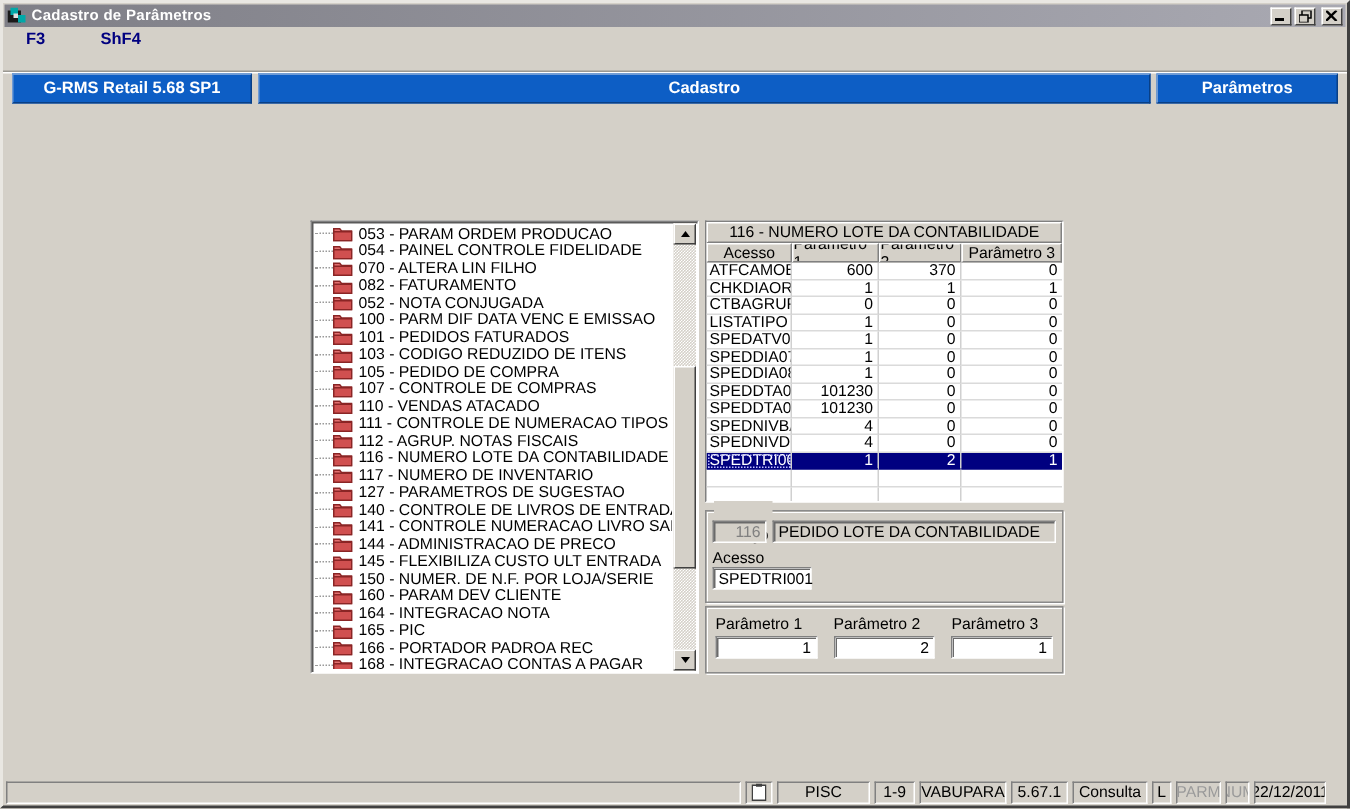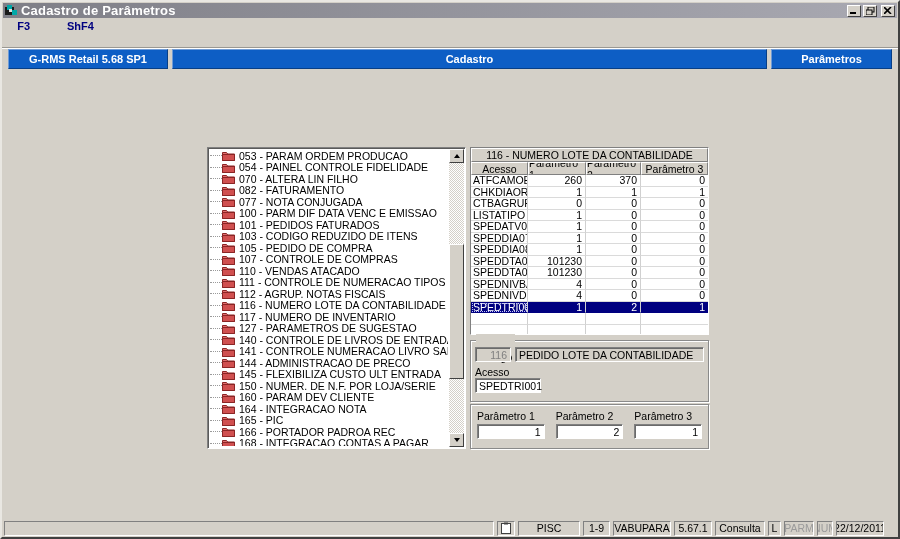--- a/index.html
+++ b/index.html
@@ -5,21 +5,21 @@
   * { margin:0; padding:0; box-sizing:border-box; }
   html,body { width:900px; height:539px; overflow:hidden; }
   body { font-family:"Liberation Sans", sans-serif; font-size:11px; color:#000; background:#d4d0c8; position:relative; }
 
   .window { position:absolute; inset:0; background:#d4d0c8; border:2px solid; border-color:#e9e7e2 #404040 #404040 #e9e7e2; }
 
   
   .titlebar { position:absolute; top:1px; left:1px; right:1px; height:15px;
     background:linear-gradient(to right,#7f7f87,#a9a9b2); display:flex; align-items:center; padding:0 2px; }
   .app-icon { width:13px; height:12px; margin-right:3px; flex:0 0 auto; }
-  .title-text { color:#fff; font-weight:bold; font-size:13px; letter-spacing:.2px; white-space:nowrap; }
+  .title-text { color:#fff; font-weight:bold; font-size:10px; letter-spacing:.2px; white-space:nowrap; }
   .win-buttons { margin-left:auto; display:flex; gap:2px; }
   .wbtn { width:14px; height:12px; background:#d4d0c8; border:1px solid; border-color:#fff #404040 #404040 #fff;
     display:flex; align-items:center; justify-content:center; }
   .wbtn.close { margin-left:2px; }
 
   
   .toolbar { position:absolute; top:16px; left:2px; right:2px; height:28px; display:flex; align-items:flex-start; padding-left:8px; gap:23px; }
   .tbtn { text-align:center; padding:2px 3px; cursor:default; }
   .tkey { color:var(--shortcut-navy,#000080); font-weight:bold; font-size:11px; }
   .tlabel { font-size:10.5px; margin-top:18px; }
@@ -210,21 +210,21 @@
         </div>
 
         <div class="titem">
           <span class="conn"></span>
           <span class="ficon">
             <svg width="13" height="11" viewBox="0 0 13 11">
               <path d="M0.5 2.5 h4 l1.2 1.5 h6.8 v6.5 h-12 z" fill="#e37070" stroke="#8a2525" stroke-width="1"></path>
               <path d="M0.5 4.5 h12 v6 h-12 z" fill="#d05050" stroke="#8a2525" stroke-width="1"></path>
             </svg>
           </span>
-          <span class="tlab">077 - NOTA CONJUGADA</span>
+          <span class="tlab">052 - NOTA CONJUGADA</span>
         </div>
 
         <div class="titem">
           <span class="conn"></span>
           <span class="ficon">
             <svg width="13" height="11" viewBox="0 0 13 11">
               <path d="M0.5 2.5 h4 l1.2 1.5 h6.8 v6.5 h-12 z" fill="#e37070" stroke="#8a2525" stroke-width="1"></path>
               <path d="M0.5 4.5 h12 v6 h-12 z" fill="#d05050" stroke="#8a2525" stroke-width="1"></path>
             </svg>
           </span>
@@ -473,21 +473,21 @@
 
         <div class="hc">Parâmetro 2</div>
 
         <div class="hc">Parâmetro 3</div>
 
     </div>
     <div class="grid-body">
 
         <div class="grow">
           <div class="gc c0">ATFCAMOEDA</div>
-          <div class="gc c1 num">260</div>
+          <div class="gc c1 num">600</div>
           <div class="gc c2 num">370</div>
           <div class="gc c3 num">0</div>
         </div>
 
         <div class="grow">
           <div class="gc c0">CHKDIAORI</div>
           <div class="gc c1 num">1</div>
           <div class="gc c2 num">1</div>
           <div class="gc c3 num">1</div>
         </div>

